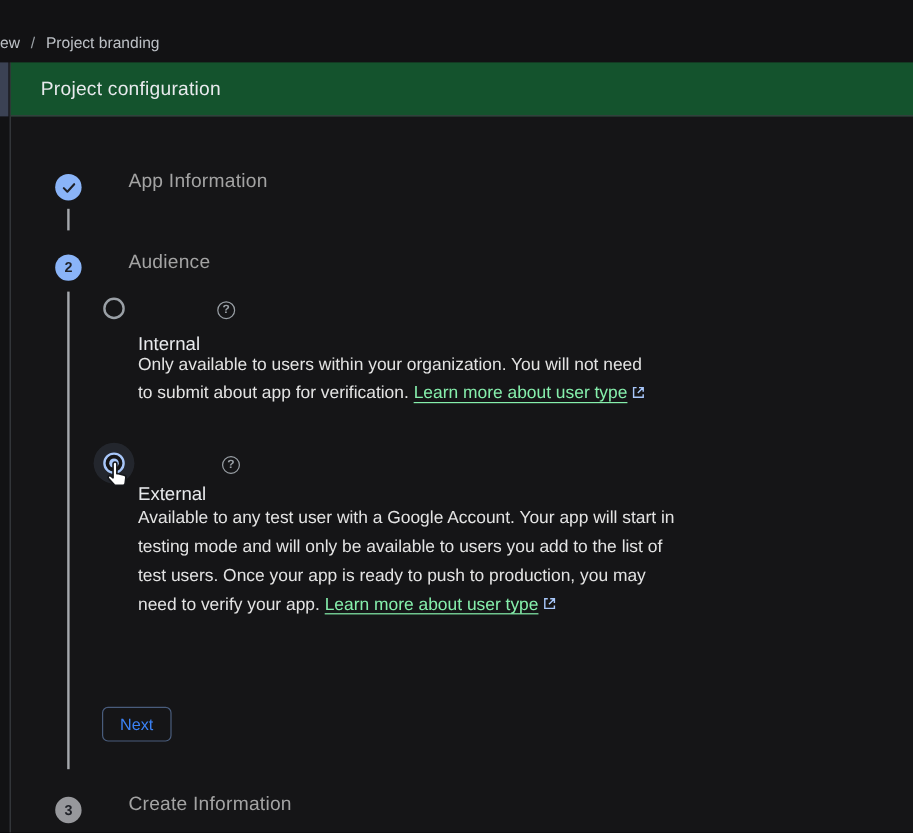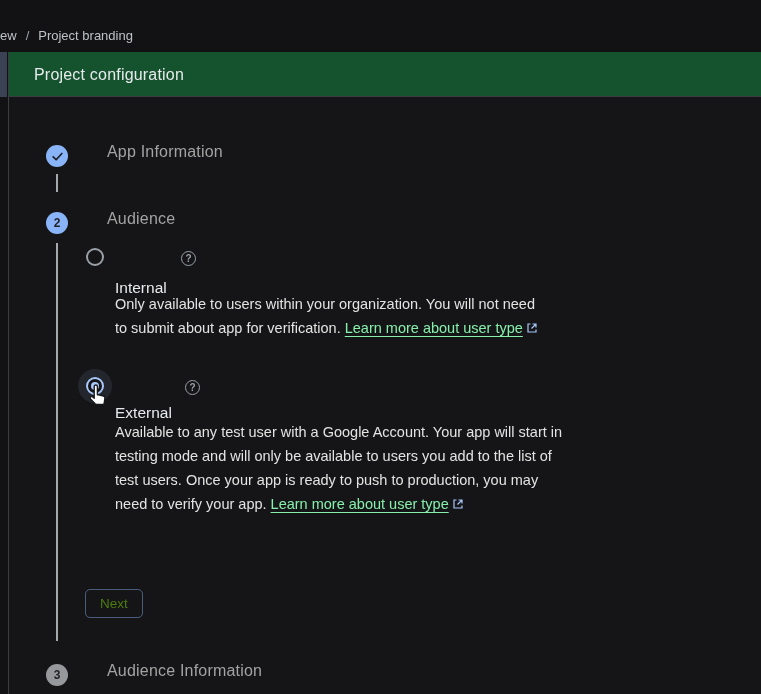--- a/index.html
+++ b/index.html
@@ -82,21 +82,21 @@
   .p-external { left:106px; top:368px; width:450px; }
 
   .para { position:absolute; font-size:14.5px; line-height:24px; color:#e3e3e3; }
   .para a { color:#86efac; text-decoration:underline; text-underline-offset:3px; cursor:pointer; }
   .ext-icon { display:inline-block; width:12px; height:12px; margin-left:3px;
     vertical-align:-1px; }
 
   
   .next-btn { position:absolute; left:76px; top:537px; height:29px;
     padding:0 14px; background:transparent; border:1px solid rgba(138,180,248,.45);
-    border-radius:5px; color:#4d7c0f; font-size:13.5px;
+    border-radius:5px; color:#3b82f6; font-size:13.5px;
     font-family:"Liberation Sans", sans-serif; cursor:pointer; }
 
   
   .cursor-hand { position:absolute; left:76px; top:332px; width:24px; height:26px;
     z-index:10; pointer-events:none; }
 </style>
 </head>
 <body>
 
 <div class="screen">
@@ -147,16 +147,16 @@
 
     <svg class="cursor-hand" viewBox="0 0 24 26">
       <path d="M9.2 2.6c0-.9.7-1.6 1.6-1.6s1.6.7 1.6 1.6v8.1l1.2.1 4.9 1.2c.9.2 1.5 1.1 1.4 2l-.6 4.7c-.1 1-1 1.8-2 1.8h-5.6c-.6 0-1.2-.3-1.6-.7l-4.6-4.9c-.6-.6-.5-1.6.1-2.1.5-.4 1.3-.4 1.8 0l1.8 1.4V2.6z" fill="#ffffff" stroke="#16181c" stroke-width="1.4" stroke-linejoin="round"></path>
     </svg>
 
     <button class="next-btn">Next</button>
 
     <div class="step-circle gray c-step3">
       <span>3</span>
     </div>
-    <div class="step-label l-step3">Audience Information</div>
+    <div class="step-label l-step3">Create Information</div>
   </div>
 
 </div>
 
 </body></html>

